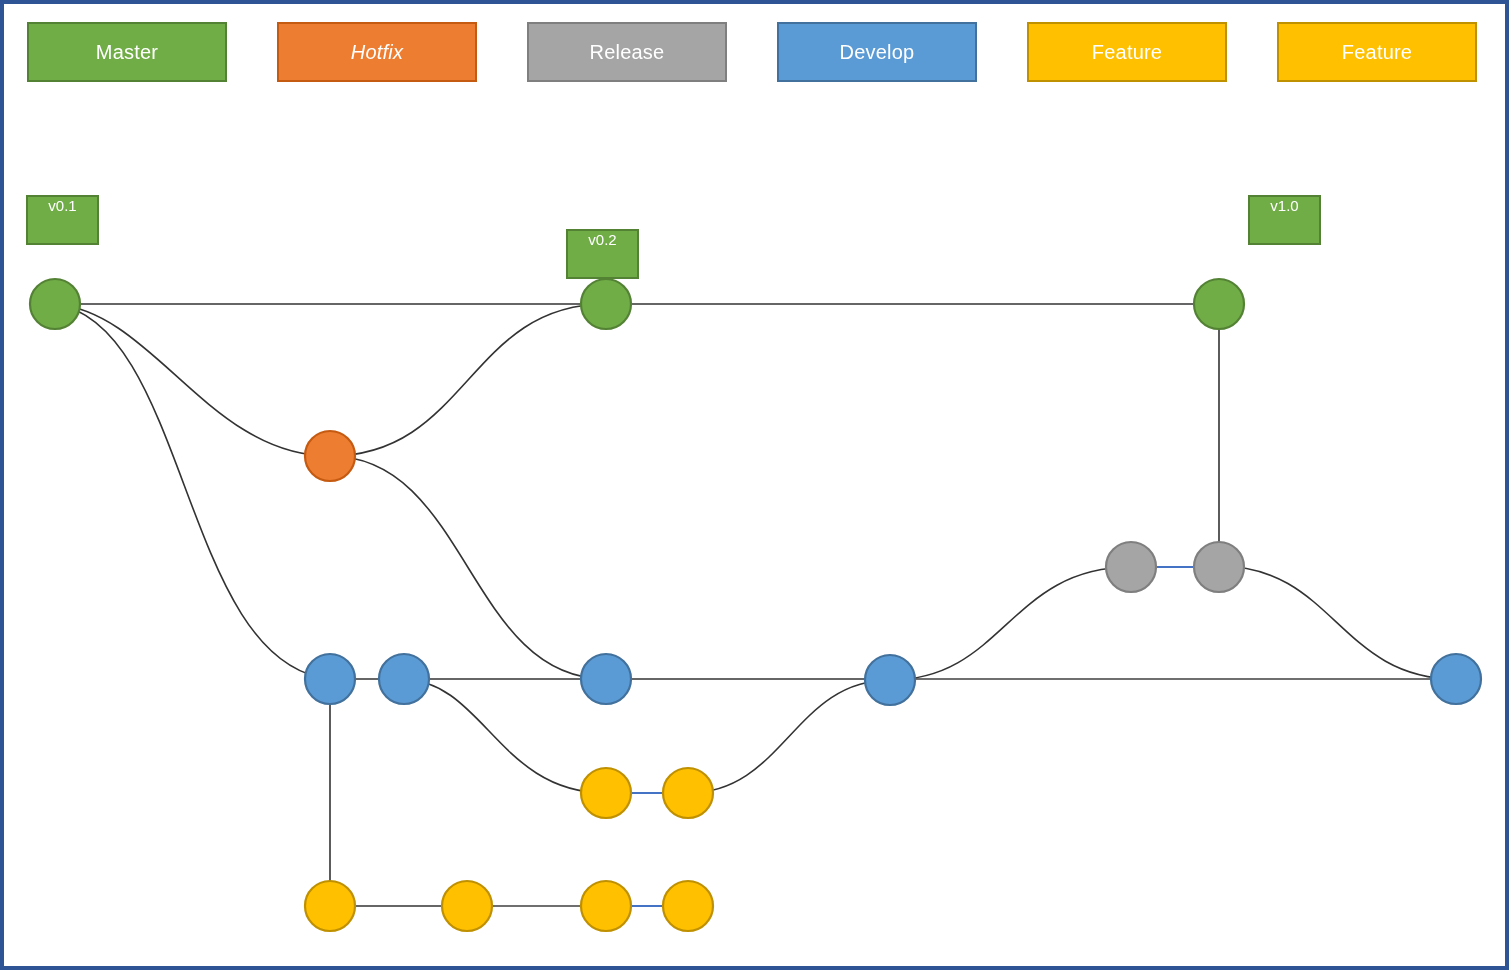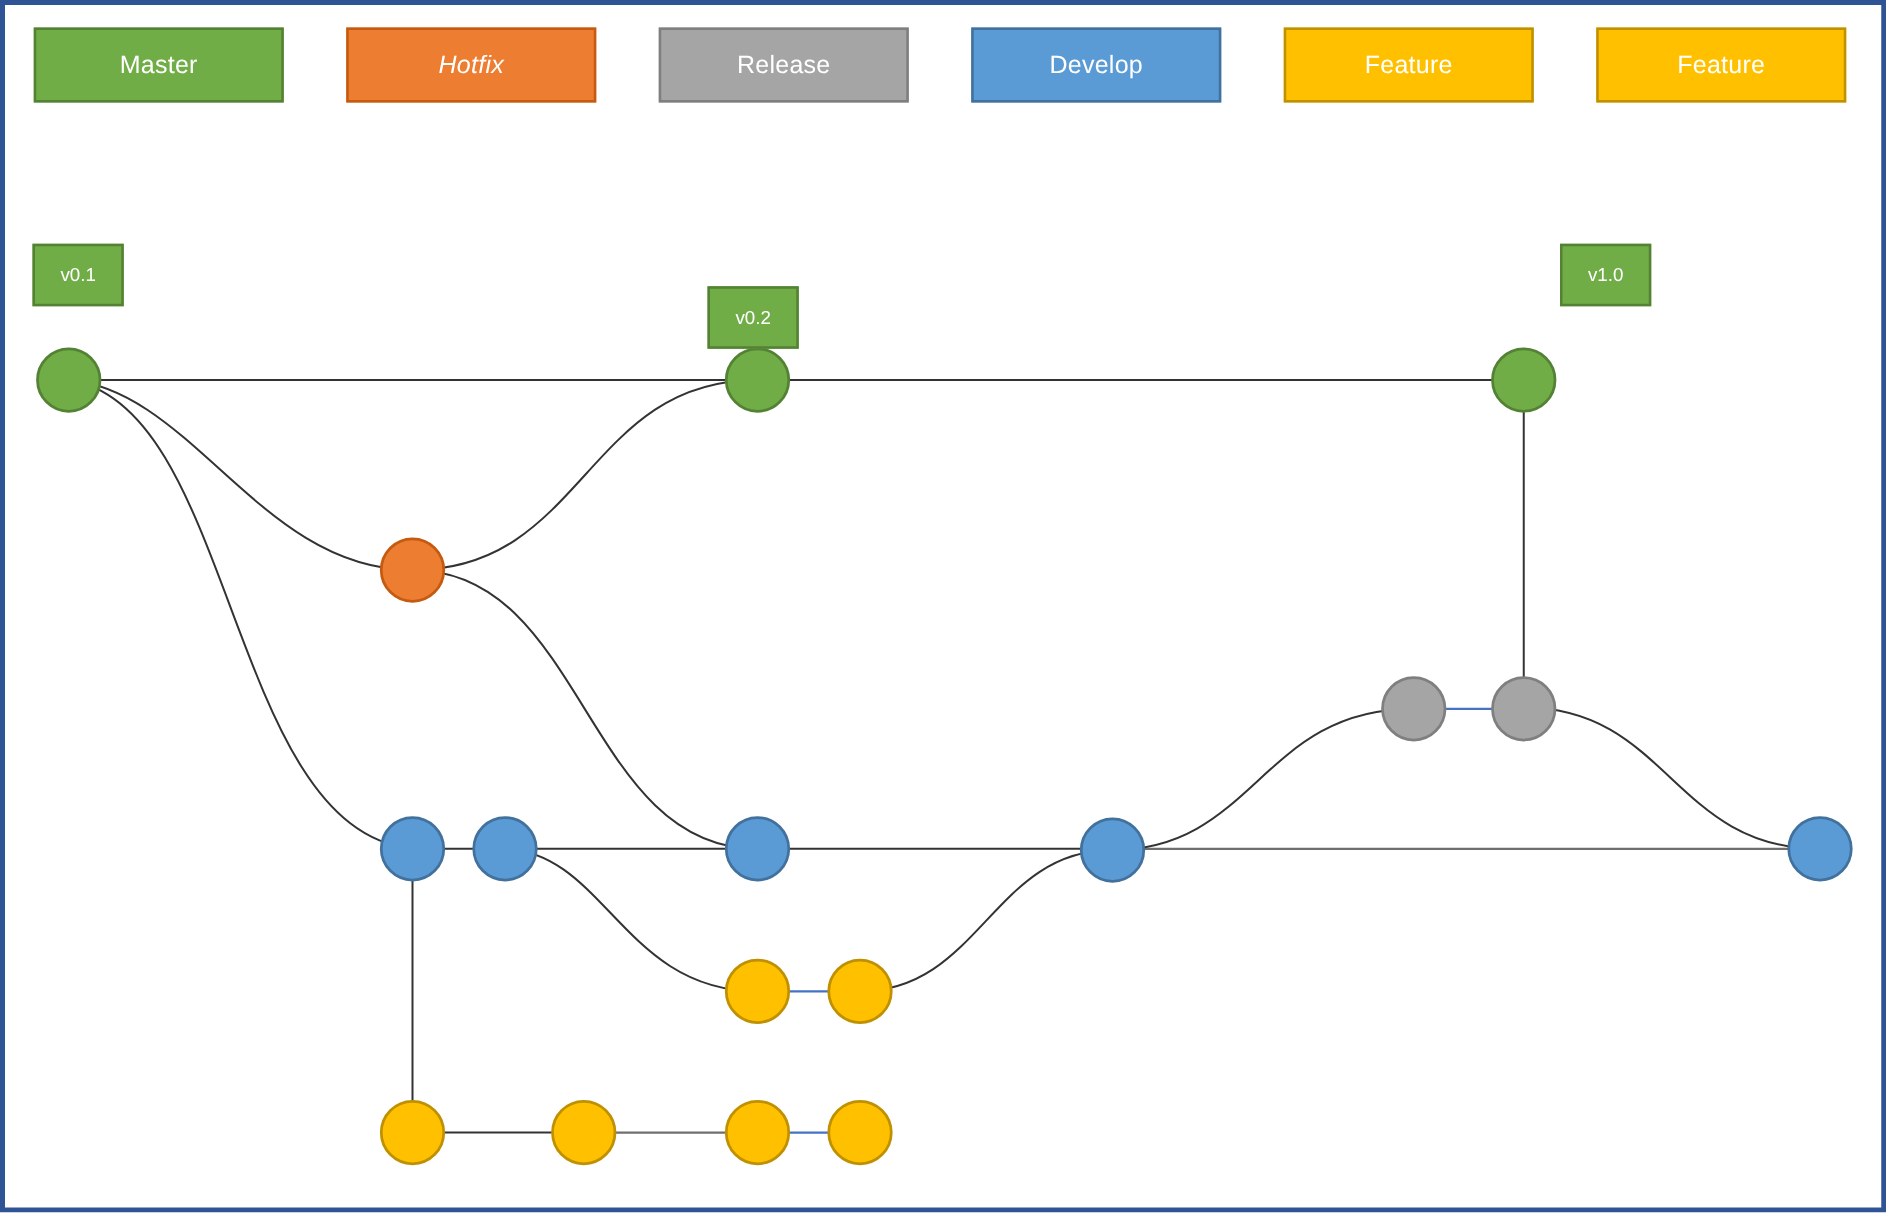--- a/index.html
+++ b/index.html
@@ -40,21 +40,21 @@
   .lg-develop { left: 773px;  background: var(--develop-blue, #5B9BD5);  border: 2px solid var(--develop-blue-border, #41719C); text-align: center; }
   .lg-feature1{ left: 1023px; background: var(--feature-yellow, #FFC000);border: 2px solid var(--feature-yellow-border, #BF9000); }
   .lg-feature2{ left: 1273px; background: var(--feature-yellow, #FFC000);border: 2px solid var(--feature-yellow-border, #BF9000); }
 
   
   .tag {
     position: absolute;
     width: 73px;
     height: 50px;
     display: flex;
-    align-items: center;
+    align-items: flex-start;
     justify-content: center;
     background: var(--master-green, #70AD47);
     border: 2px solid var(--master-green-border, #548235);
     color: #ffffff;
     font-size: 15px;
   }
   .tag-v01 { left: 22px;   top: 191px; }
   .tag-v02 { left: 562px;  top: 192px; margin-top: 33px; }
   .tag-v10 { left: 1244px; top: 191px; }
 

